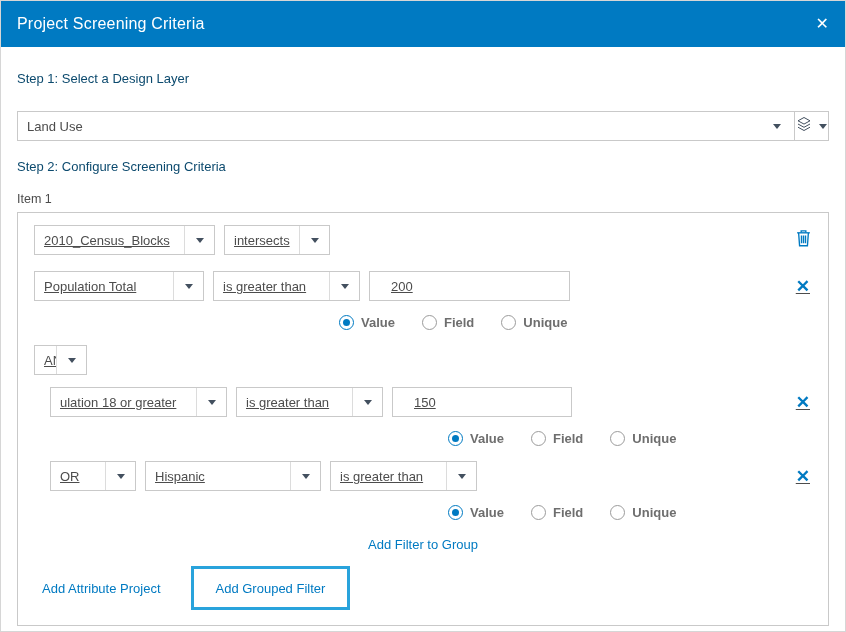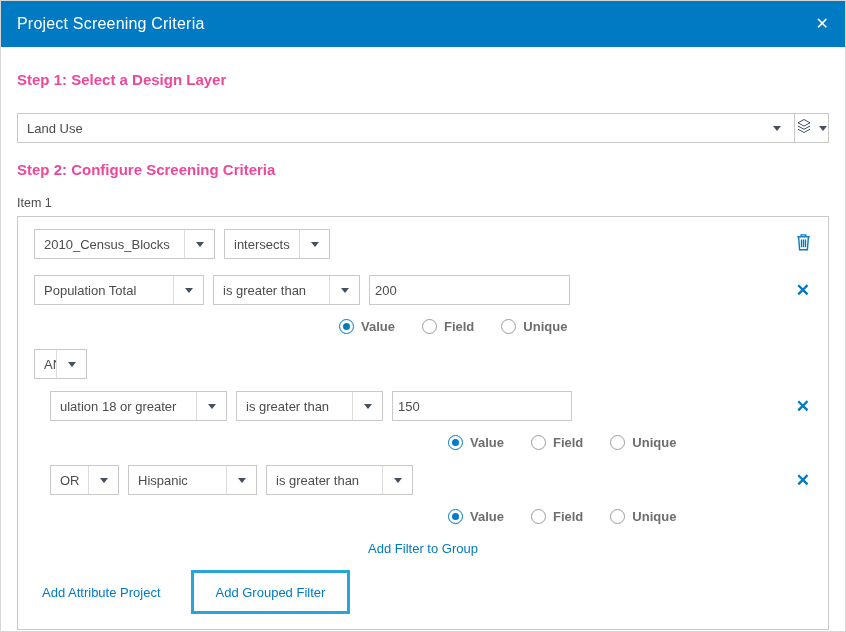--- a/index.html
+++ b/index.html
@@ -16,42 +16,42 @@
   .header {
     background:#007ac2; color:#fff; height:46px;
     display:flex; align-items:center; justify-content:space-between;
     padding:0 16px;
   }
   .header-title { font-size:16px; font-weight:500; letter-spacing:.2px; }
   .close-x { font-size:16px; color:#fff; cursor:pointer; line-height:1; }
 
   .content { padding:6px 16px 0 16px; }
 
-  .section-label { font-weight:bold; font-size:15px; color:#ec4899; margin:18px 0 0 0; }
+  .section-label { font-weight:normal; font-size:13px; color:#0c4a6e; margin:18px 0 0 0; }
   .item-label { font-size:12.5px; color:#4c4c4c; margin:18px 0 6px 0; }
 
   
   .dd { display:flex; align-items:stretch; border:1px solid #c9c9c9; height:30px; background:#fff; cursor:pointer; }
   .dd-text { flex:1; display:flex; align-items:center; padding:0 9px; font-size:13px; color:#4c4c4c; white-space:nowrap; overflow:hidden; }
   .dd-caret { width:30px; display:flex; align-items:center; justify-content:center; border-left:1px solid #dcdcdc; }
   .caret { width:0; height:0; border-left:4.5px solid transparent; border-right:4.5px solid transparent; border-top:5.5px solid #43505f; }
 
   
   .layer-select { display:flex; align-items:stretch; border:1px solid #c9c9c9; height:30px; margin-top:25px; }
   .layer-select .dd-text { flex:1; }
   .layer-select .seg { width:34px; display:flex; align-items:center; justify-content:center; }
   .seg-divider { border-left:1px solid #c9c9c9; }
   .layers-seg { width:56px; display:flex; align-items:center; justify-content:center; gap:7px; }
 
   
   .item-box { border:1px solid #c9c9c9; padding:12px 16px 14px 16px; background:#fff; }
 
-  .frow { display:flex; align-items:center; gap:9px; }
+  .frow { display:flex; align-items:center; gap:9px;text-decoration:underline; }
   .txt-input {
-    height:30px; border:1px solid #c9c9c9; padding:0 5px; font-size:13px;
+    height:30px; border:1px solid #c9c9c9; padding:0 21px; font-size:13px;
     font-family:"Liberation Sans", sans-serif; color:#4c4c4c; outline:none;
   }
   .x-btn { margin-left:auto; color:#007ac2; font-size:17px; font-weight:bold; cursor:pointer; line-height:1; padding:0 2px; }
   .trash-btn { margin-left:auto; cursor:pointer; display:flex; align-items:center; }
 
   
   .radio-row { display:flex; align-items:center; gap:27px; margin:14px 0 15px 0; }
   .radio-opt { display:flex; align-items:center; gap:7px; cursor:pointer; }
   .radio { width:15px; height:15px; border-radius:50%; border:1px solid #9b9b9b; background:#fff; position:relative; flex:none; }
   .radio.sel { border:1px solid #007ac2; }
@@ -200,27 +200,27 @@
             <span class="radio"></span>
             <span class="radio-label">Field</span>
           </span>
           <span class="radio-opt">
             <span class="radio"></span>
             <span class="radio-label">Unique</span>
           </span>
         </div>
 
         <div class="frow">
-          <div class="dd" style="width:69px">
+          <div class="dd" style="width:86px">
             <span class="dd-text">OR</span>
             <span class="dd-caret">
                 <span class="caret"></span>
               </span>
           </div>
-          <div class="dd" style="width:129px">
+          <div class="dd" style="width:176px">
             <span class="dd-text">Hispanic</span>
             <span class="dd-caret">
                 <span class="caret"></span>
               </span>
           </div>
           <div class="dd" style="width:147px">
             <span class="dd-text">is greater than</span>
             <span class="dd-caret">
                 <span class="caret"></span>
               </span>

